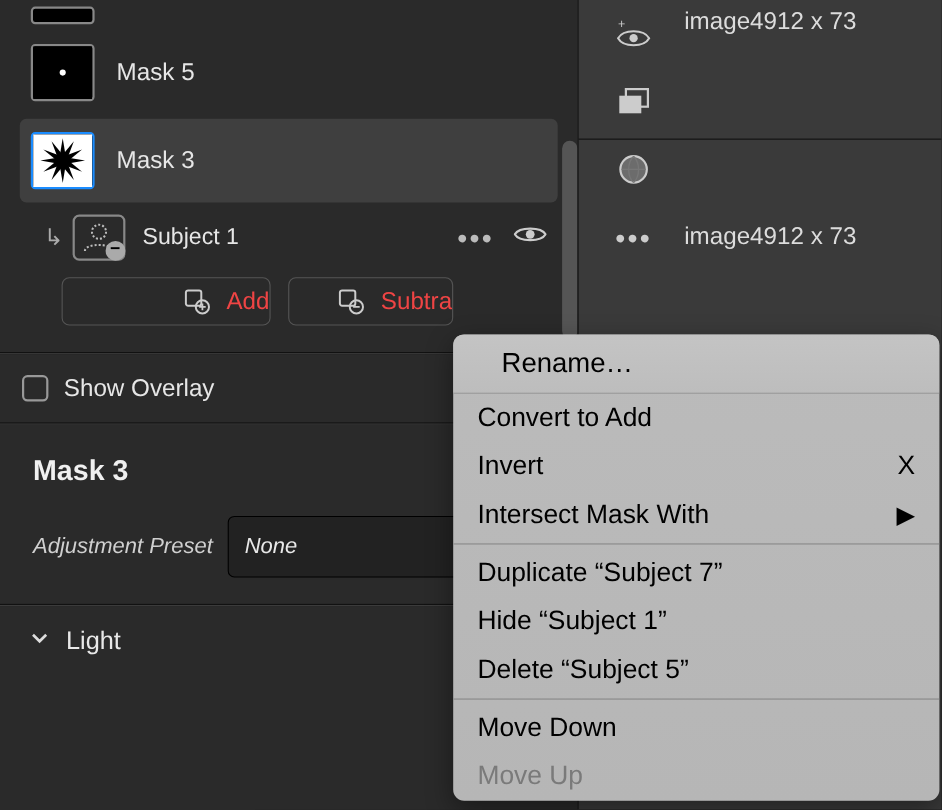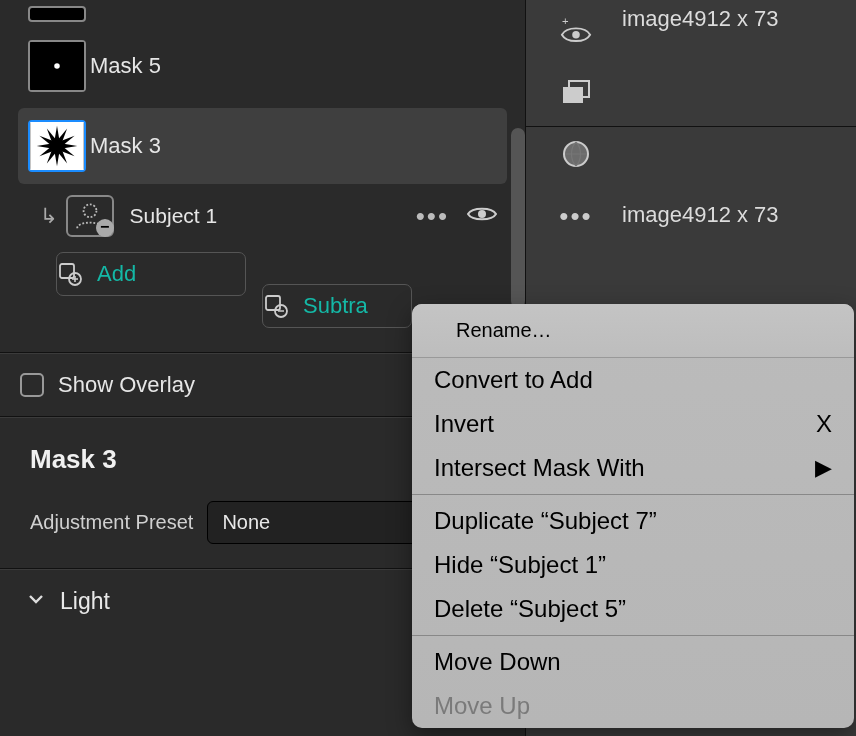--- a/index.html
+++ b/index.html
@@ -2,67 +2,67 @@
 <html><head>
 <meta charset="utf-8">
 <style>
   * { box-sizing: border-box; margin: 0; padding: 0; }
   html, body { width: 856px; height: 736px; overflow: hidden; font-family: -apple-system, "Segoe UI", sans-serif; background: #2a2a2a; color: #e0e0e0; }
   .app { display: flex; width: 100%; height: 100%; }
 
   
   .left-panel { width: 525px; background: #2a2a2a; display: flex; flex-direction: column; position: relative; }
   .mask-list { padding: 0 0 8px 0; }
-  .mask-row { display: flex; align-items: center; height: 76px; padding-left: 28px; gap: 4px; font-size: 22px; color: #e6e6e6; text-align: center; }
+  .mask-row { display: flex; align-items: center; height: 76px; padding-left: 28px; gap: 20px; font-size: 22px; color: #e6e6e6; text-align: center; }
   .mask-row.selected { background: #3f3f3f; border-radius: 6px; margin: 4px 18px 4px 18px; padding-left: 10px; }
   .thumb-frame { width: 58px; height: 52px; border: 2px solid #888; border-radius: 4px; display:flex; align-items:center; justify-content:center; background:#000; }
   .mask-row.selected .thumb-frame { border-color: #1a8cff; }
   .thumb-frame.blank { background:#000; }
   .thumb-frame svg { width:100%; height:100%; }
 
   .sub-list { padding-left: 28px; }
   .sub-row { display:flex; align-items:center; height:56px; padding-left:12px; gap:16px; font-size:21px; color:#e6e6e6; position:relative; }
   .sub-row .tail { position:absolute; right:28px; display:flex; gap:18px; align-items:center; }
   .indent-arrow { color:#aaa; margin-right:-8px; }
   .mini-badge { width:48px; height:42px; border:2px solid #888; border-radius:6px; display:flex; align-items:center; justify-content:center; position:relative; }
   .mini-badge .minus-dot { position:absolute; right:-2px; bottom:-2px; width:18px; height:18px; border-radius:50%; background:#aaa; color:#000; font-size:16px; line-height:16px; text-align:center; font-weight:700; }
   .radial-icon { width:26px; height:26px; border-radius:50%; border:2px solid #aaa; background: radial-gradient(circle at 50% 50%, #fff 0%, #555 45%, #222 70%); }
 
   .btn-row { display:flex; gap:16px; padding: 8px 36px 16px 56px; }
-  .pill-btn { flex:0 0 auto; height:44px; min-width:190px; border:1.5px solid #555; border-radius:7px; background:transparent; color:#14b8a6; font-size:22px; display:flex; align-items:center; justify-content:flex-start; gap:14px; }
-  .pill-btn.truncated { min-width:150px; overflow:hidden;margin-top:32px; }
+  .pill-btn { flex:0 0 auto; height:44px; min-width:190px; border:1.5px solid #555; border-radius:7px; background:transparent; color:#ef4444; font-size:22px; display:flex; align-items:center; justify-content:flex-end; gap:14px; }
+  .pill-btn.truncated { min-width:150px; overflow:hidden; }
 
   .divider { height:2px; background:#111; margin: 0; border-bottom:1px solid #3b3b3b; }
   .overlay-row { display:flex; align-items:center; gap:14px; padding:18px 20px; font-size:22px; color:#e6e6e6; }
   .cb { width:24px; height:24px; border:2px solid #999; border-radius:5px; }
 
   .mask-name-region { padding: 26px 24px 10px 30px; }
   .mask-name-region .title { font-size:26px; font-weight:600; color:#f0f0f0; margin-bottom:26px; }
-  .preset-row { display:flex; align-items:center; gap:14px; font-size:20px; color:#d0d0d0; }
-  .preset-select { flex:1; height:43px; background:#222; border:1px solid #000; border-radius:6px; color:#e8e8e8; padding:0 14px; display:flex; align-items:center; }
+  .preset-row { display:flex; align-items:center; gap:14px; font-size:20px; color:#d0d0d0;font-style:italic; }
+  .preset-select { flex:1; height:56px; background:#222; border:1px solid #000; border-radius:6px; color:#e8e8e8; padding:0 14px; display:flex; align-items:center; }
 
   .light-row { display:flex; align-items:center; gap:14px; padding:18px 26px; font-size:23px; color:#e8e8e8; }
   .chev { transform: rotate(0deg); }
 
   
   .scroll-hint { position:absolute; right:0; top:128px; width:14px; height:180px; background:#555; border-radius:7px; }
 
   
   .right-strip { width: 331px; background:#3a3a3a; position:relative; border-left:1px solid #111; }
   .tool-col { position:absolute; left:18px; top:0; width:64px; display:flex; flex-direction:column; gap:30px; padding-top:14px; align-items:center; color:#ccc; }
   .tool-col .ic { width:32px; height:32px; display:flex; align-items:center; justify-content:center; }
   .meta-row { position:absolute; left:96px; display:flex; font-size:22px; color:#dcdcdc; }
   .meta-row.one { top:6px; }
   .meta-row.two { top:202px; }
   .right-divider { position:absolute; left:0; right:0; top:126px; height:1px; background:#111; }
 
   
   .ctx-menu { position:absolute; left:412px; top:304px; width:442px; background:linear-gradient(#bbbbbb,#b6b6b6); border-radius:10px; box-shadow: 0 8px 24px rgba(0,0,0,0.4); color:#000; overflow:hidden; }
   .ctx-item { height:44px; display:flex; align-items:center; padding:0 22px; font-size:24px; justify-content:space-between; }
-  .ctx-item.header { background:linear-gradient(#c4c4c4,#bdbdbd); border-bottom:1px solid #999; height:54px; font-size:20px;padding-left:44px; }
+  .ctx-item.header { background:linear-gradient(#c4c4c4,#bdbdbd); border-bottom:1px solid #999; height:54px; font-size:25px;padding-left:44px; }
   .ctx-item.disabled { color:#7a7a7a; }
   .ctx-sep { height:1px; background:#888; margin:4px 0; }
   .ctx-item .rshort { font-size:24px; }
   .ctx-item .rarrow { font-size:22px; }
 </style>
 </head>
 <body>
 
 <div class="app">
 

